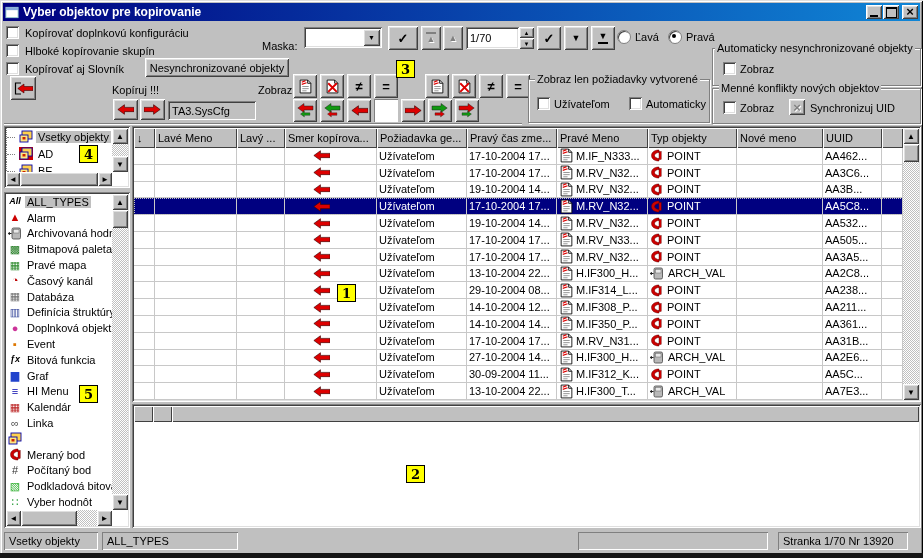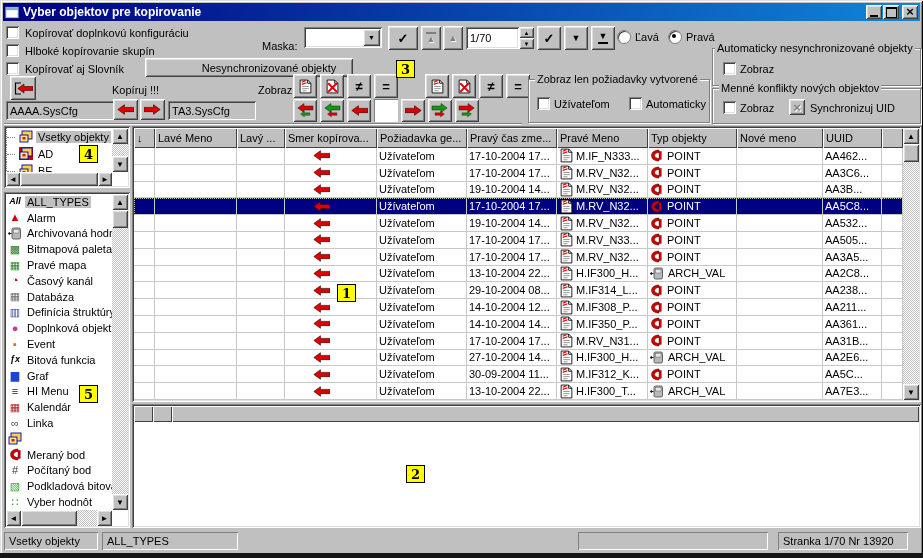--- a/index.html
+++ b/index.html
@@ -97,21 +97,21 @@
   </div>
   <div class="abs cbrow" style="left:6px;top:44px;">
     <span class="cb"></span>
     <span>Hlboké kopírovanie skupín</span>
   </div>
   <div class="abs cbrow" style="left:6px;top:62px;">
     <span class="cb"></span>
     <span>Kopírovať aj Slovník</span>
   </div>
 
-  <div class="abs raised btn" style="left:145px;top:58px;width:168px;height:19px;padding-left:40px;">Nesynchronizované objekty</div>
+  <div class="abs raised btn" style="left:145px;top:58px;width:144px;height:19px;">Nesynchronizované objekty</div>
 
   <span class="abs" style="left:262px;top:40px;">Maska:</span>
   <div class="abs sunk" style="left:304px;top:27px;width:78px;height:21px;display:flex;">
     <input class="inp" style="margin: 3px 0px 3px 3px; flex: 1 1 0%; min-width: 0px;" value="">
     <div class="raised btn" style="width:17px;margin:2px;font-size:7px;">
         <span style="color:#000000;">▼</span>
       </div>
   </div>
   <div class="abs raised btn" style="left:388px;top:26px;width:30px;height:24px;">
       <span style="color:#000000;font-size:13px;font-weight:bold;">✓</span>
@@ -157,21 +157,20 @@
     <span class="radio on"></span>
     <span>Pravá</span>
   </div>
 
   <div class="abs raised btn" style="left:10px;top:76px;width:26px;height:24px;">
       <svg width="19" height="13" viewBox="0 0 19 13">
         <path d="M7 1 H1.5 V12 H7" fill="none" stroke="#000" stroke-width="1.2"></path>
         <path transform="translate(3,1.5)" d="M16 3 H7 V0.5 L0.8 5 L7 9.5 V7 H16 Z" fill="#dd0000" stroke="#3c0000" stroke-width="0.6"></path>
       </svg>
     </div>
-  <div class="abs field" style="left:6px;top:101px;width:110px;height:19px;">AAAA.SysCfg</div>
   <span class="abs" style="left:112px;top:84px;">Kopíruj !!!</span>
   <div class="abs raised btn" style="left:113px;top:99px;width:25px;height:21px;">
       <svg width="17" height="11" viewBox="0 0 16 10">
         <path d="M16 3 H7 V0.5 L0.8 5 L7 9.5 V7 H16 Z" fill="#dd0000" stroke="#3c0000" stroke-width="0.6"></path>
       </svg>
     </div>
   <div class="abs raised btn" style="left:140px;top:99px;width:25px;height:21px;">
       <svg width="17" height="11" viewBox="0 0 16 10">
         <path d="M0 3 H9 V0.5 L15.2 5 L9 9.5 V7 H0 Z" fill="#dd0000" stroke="#3c0000" stroke-width="0.6"></path>
       </svg>

